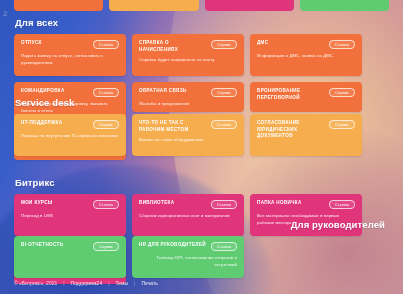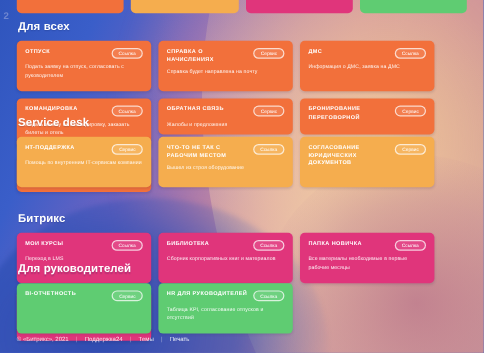--- a/index.html
+++ b/index.html
@@ -278,21 +278,21 @@
             <div class="card-desc">Все материалы необходимые в первые рабочие месяцы</div>
           </div>
           <div class="card tall c-pink">
             <div class="card-head">
               <div class="card-title">ПРЕДЛОЖИТЬ ОБУЧАЮЩЕЕ МЕРОПРИЯТИЕ</div>
             </div>
             <div class="card-desc">Если вы хотели бы предложить провести мероприятие — оставьте заявку</div>
           </div>
         </div>
       </div>
-      <div class="section" style="top: 219px;">
+      <div class="section" style="top: 219px; text-align: right;">
         <div class="section-title">Для руководителей</div>
         <div class="cards">
           <div class="card tall c-green">
             <div class="card-head">
               <div class="card-title">BI-ОТЧЕТНОСТЬ</div>
               <div class="card-badge">Сервис</div>
             </div>
           </div>
           <div class="card tall c-green">
             <div class="card-head">

